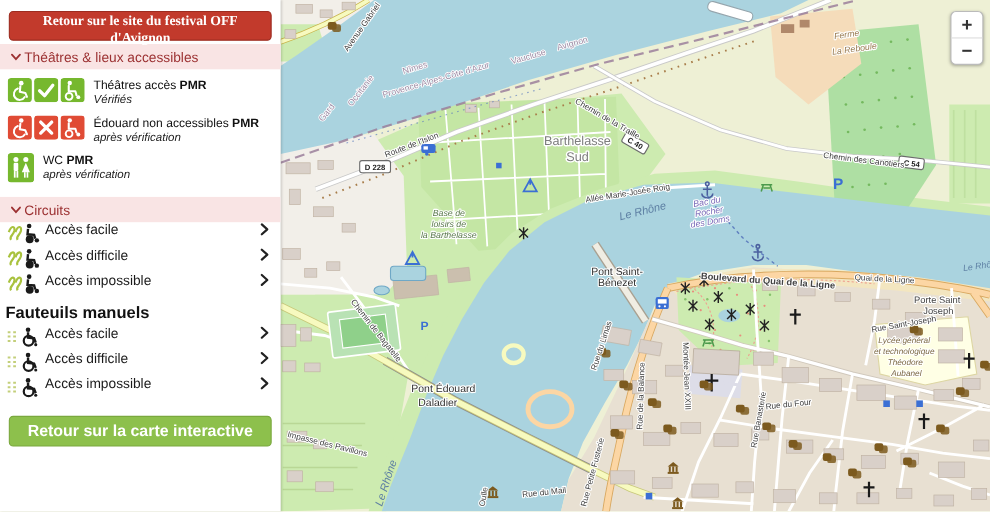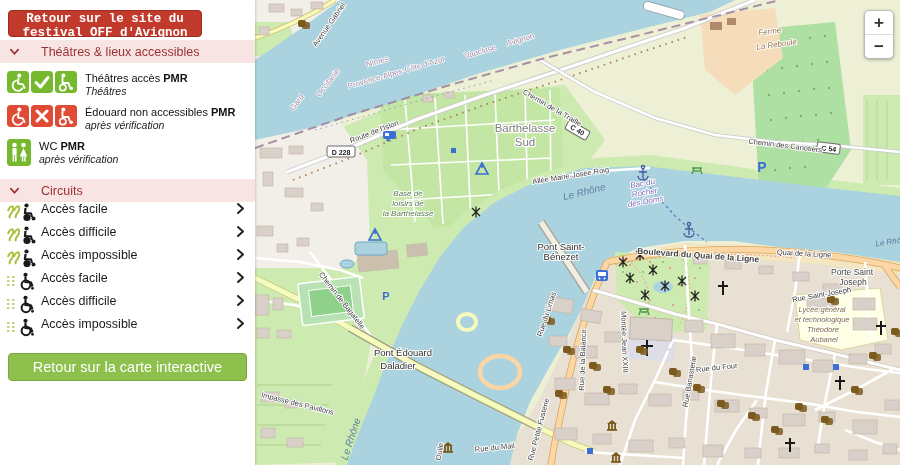--- a/index.html
+++ b/index.html
@@ -1,33 +1,33 @@
 <!DOCTYPE html>
 <html><head>
 <meta charset="utf-8">
 <style>
   html,body{margin:0;padding:0;}
   body{width:900px;height:465px;overflow:hidden;font-family:"Liberation Sans",sans-serif;background:#fff;}
   .app{display:flex;width:900px;height:465px;}
   
   .sidebar{width:255px;height:465px;background:#ffffff;flex:0 0 255px;position:relative;z-index:2;box-shadow:1px 0 2px rgba(0,0,0,.15);}
-  .btn-red{display:block;width:194px;margin:10px 8px 3px 8px;height:27px;background:#c23a2c;border:1px solid #9d2c20;border-radius:4px;color:#fff;font-size:12.5px;font-weight:600;font-family:Liberation Mono, monospace;cursor:pointer;}
-  .sec-hdr{height:23px;background:#f9e4e4;color:#9c3132;display:flex;align-items:center;gap:21px;padding-left:9px;font-size:12.5px;cursor:pointer;}
+  .btn-red{display:block;width:239px;margin:10px 8px 3px 8px;height:27px;background:#c23a2c;border:1px solid #9d2c20;border-radius:4px;color:#fff;font-size:12.5px;font-weight:600;font-family:Liberation Serif, serif;cursor:pointer;}
+  .sec-hdr{height:23px;background:#f9e4e4;color:#9c3132;display:flex;align-items:center;gap:2px;padding-left:9px;font-size:12.5px;cursor:pointer;}
   .legend{padding:8px 6px 6px 7px;border-radius:13px;}
   .leg-row{display:flex;align-items:flex-start;gap:8px;margin-bottom:7px;}
   .leg-icons{display:flex;gap:2px;flex:0 0 auto;}
   .leg-sq{width:22px;height:22px;border-radius:3px;display:block;}
   .leg-txt{font-size:11px;color:#111;line-height:13px;padding-top:1px;}
   .leg-sub{font-size:10.5px;font-style:italic;color:#222;}
   .grp-title{font-size:15px;font-weight:bold;color:#111;margin:5px 0 3px 5px;}
   .cir-row{display:flex;align-items:flex-start;height:23px;margin:0 4px 0 5px;cursor:pointer;}
   .cir-ic{width:36px;flex:0 0 36px;display:flex;align-items:center;}
   .cir-lb{font-size:12.5px;color:#1a1a1a;flex:1;}
   .cir-ch{flex:0 0 18px;display:flex;justify-content:flex-end;padding-right:6px;}
-  .btn-green{display:block;width:239px;margin:13px 8px 0 8px;height:28px;background:#8dc04c;border:1px solid #7aa83e;border-radius:4px;color:#fff;font-size:14.5px;font-weight:normal;font-family:"Liberation Sans",sans-serif;cursor:pointer;}
+  .btn-green{display:block;width:239px;margin:13px 8px 0 8px;height:28px;background:#8dc04c;border:1px solid #7aa83e;border-radius:4px;color:#fff;font-size:14.5px;font-weight:bold;font-family:"Liberation Sans",sans-serif;cursor:pointer;}
   
   .map{position:relative;width:645px;height:465px;flex:0 0 645px;}
   .map svg{display:block;}
   svg text{font-family:"Liberation Sans",sans-serif;}
   .lbl{font-size:8px;fill:#4a4a4a;paint-order:stroke;stroke:#fff;stroke-width:2px;stroke-linejoin:round;text-anchor:middle;}
   .lbl-road{font-size:7.5px;fill:#3d3d3d;}
   .lbl-place{font-size:11.5px;fill:#7d7d7d;stroke-width:2.5px;}
   .lbl-water{font-size:10px;font-style:italic;fill:#5d7fa3;stroke:none;}
   .lbl-water-sm{font-size:8px;font-style:italic;fill:#5d7fa3;stroke:none;}
   .lbl-bridge{font-size:9.5px;fill:#2f2f2f;}
@@ -75,21 +75,21 @@
           <svg class="leg-sq" viewBox="0 0 22 22">
               <rect width="22" height="22" rx="3" fill="#76b82e"></rect>
               <circle cx="8.4" cy="4.4" r="2" fill="#fff"></circle>
               <path d="M7.5,7 L7.5,12 L13.5,12 L14.5,15.5" fill="none" stroke="#fff" stroke-width="1.9" stroke-linecap="round" stroke-linejoin="round"></path>
               <circle cx="7.8" cy="16.6" r="3.1" fill="none" stroke="#fff" stroke-width="1.7"></circle>
               <circle cx="16.2" cy="17.3" r="1.8" fill="#fff"></circle>
             </svg>
         </div>
         <div class="leg-txt">
           <div><span>Théâtres accès</span> <b>PMR</b></div>
-          <div class="leg-sub">Théâtres</div>
+          <div class="leg-sub">Vérifiés</div>
         </div>
       </div>
 
       <div class="leg-row">
         <div class="leg-icons">
           <svg class="leg-sq" viewBox="0 0 22 22">
               <rect width="22" height="22" rx="3" fill="#e04b35"></rect>
               <circle cx="12.3" cy="4.6" r="2.1" fill="#fff"></circle>
               <path d="M11.5,7.5 L11,12.5 L16,13.5 L17.5,17" fill="none" stroke="#fff" stroke-width="1.9" stroke-linecap="round" stroke-linejoin="round"></path>
               <path d="M9.2,9.5 A5.3,5.3 0 1 0 15.5,17.2" fill="none" stroke="#fff" stroke-width="1.8" stroke-linecap="round"></path>
@@ -189,20 +189,21 @@
           </svg>
         </span>
       <span class="cir-lb">Accès impossible</span>
       <span class="cir-ch">
           <svg width="9" height="13" viewBox="0 0 9 13">
             <path d="M2,2 L7,6.5 L2,11" fill="none" stroke="#222" stroke-width="2" stroke-linecap="round" stroke-linejoin="round"></path>
           </svg>
         </span>
     </div>
 
+    <div class="grp-title">Fauteuils manuels</div>
 
     <div class="cir-row">
       <span class="cir-ic">
           <svg width="32" height="20" viewBox="0 0 32 20">
             <path d="M2,6 h9 M2,10 h9 M2,14 h9" stroke="#c3cf7a" stroke-width="1.8" stroke-dasharray="2.5,2.5"></path>
             <circle cx="20.5" cy="3.8" r="2.1" fill="#1a1a1a"></circle>
             <path d="M20.5,6 L20.5,11 L26,11.5 L27.5,15.5" fill="none" stroke="#1a1a1a" stroke-width="2.2"></path>
             <circle cx="21" cy="13.8" r="4.4" fill="none" stroke="#1a1a1a" stroke-width="2"></circle>
             <circle cx="27.5" cy="17.3" r="1.4" fill="#1a1a1a"></circle>
           </svg>

